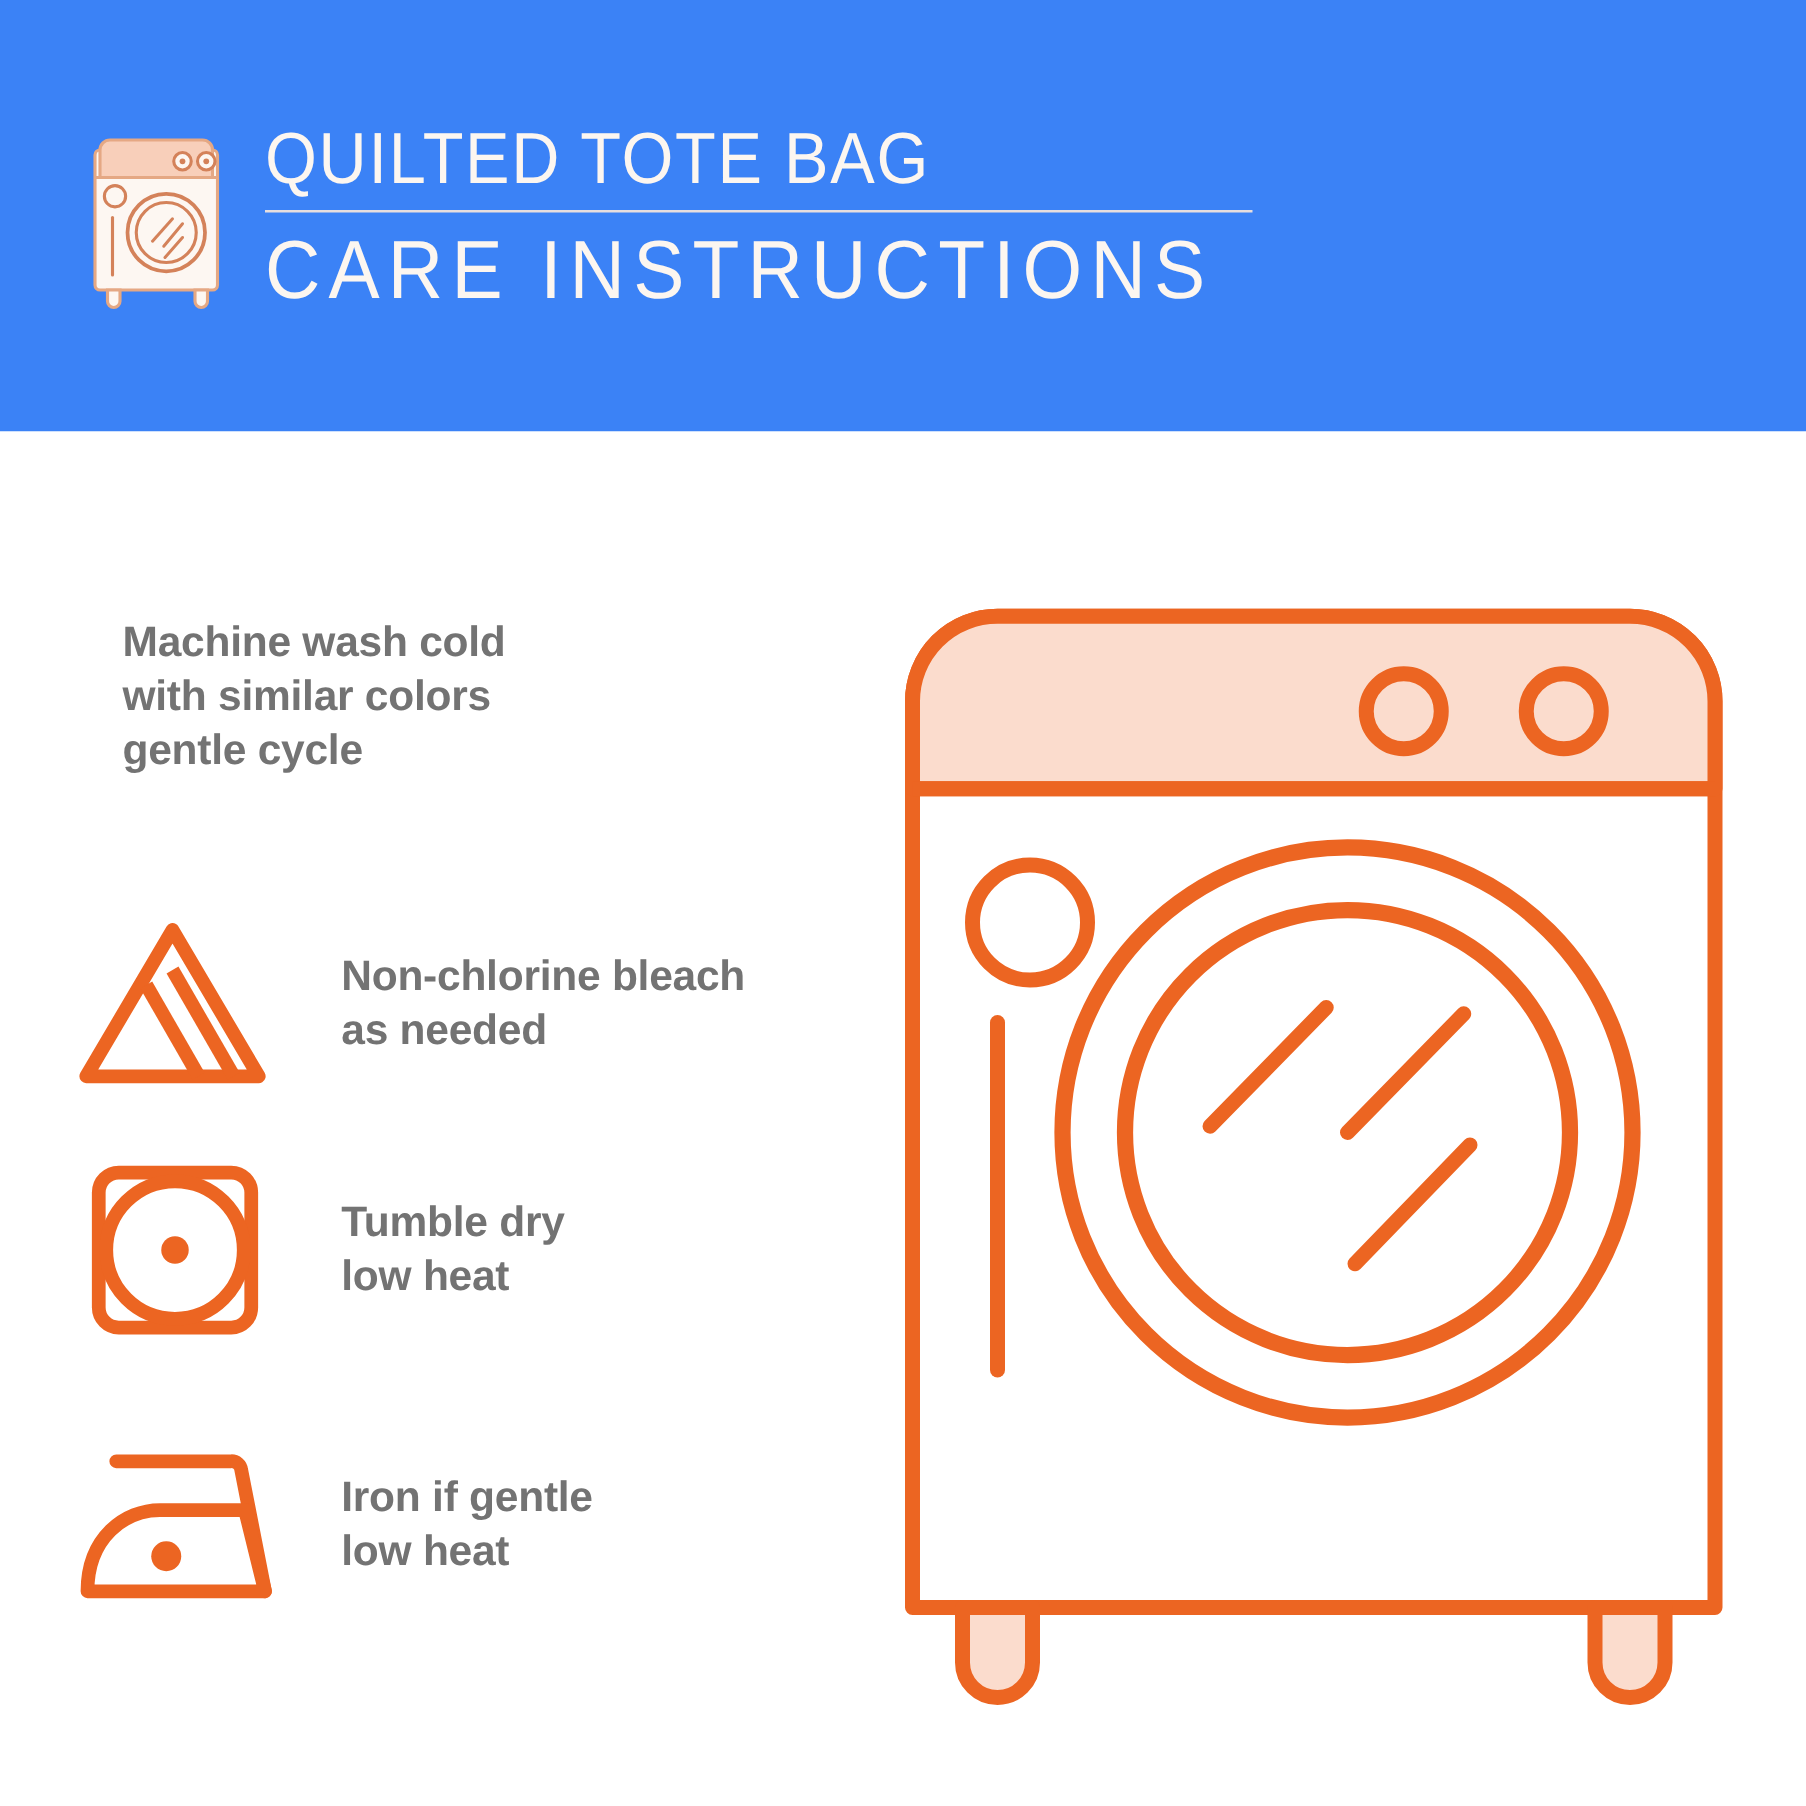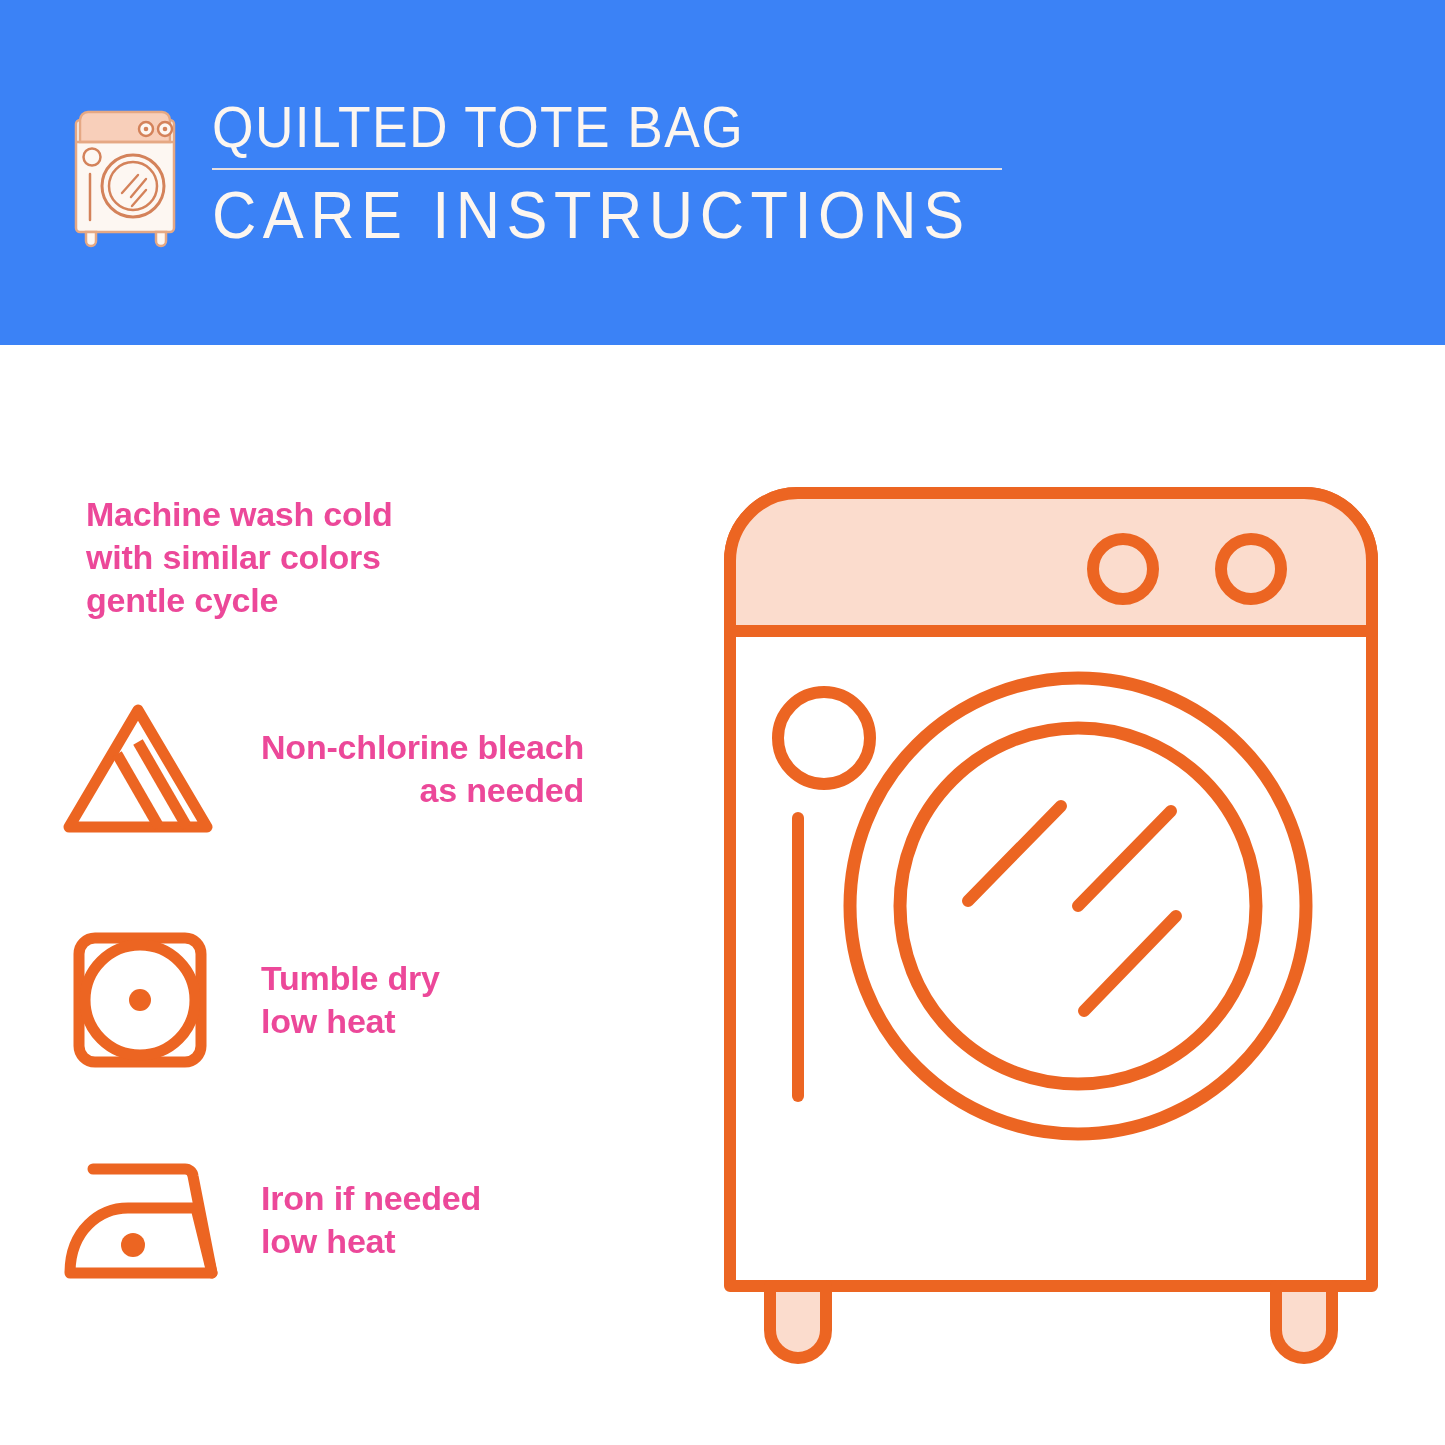--- a/index.html
+++ b/index.html
@@ -84,35 +84,35 @@
     height: 1100px;
   }
   .care-row {
     position: absolute;
     left: 62px;
     display: flex;
     align-items: center;
     width: 620px;
   }
   .care-row-0 { top: 148px; }
-  .care-row-1 { top: 349px; text-align: right; }
+  .care-row-1 { top: 383px; }
   .care-row-2 { top: 580px; }
   .care-row-3 { top: 800px; }
 
   .care-symbol {
     width: 175px;
     height: 150px;
     flex: 0 0 auto;
     display: flex;
     align-items: center;
     justify-content: center;
   }
   .care-text {
-    margin-left: 24px;
-    color: #ec4899;
+    margin-left: 36px;
+    color: #737373;
     font-family: "Liberation Sans", sans-serif;
     font-size: 34px;
     line-height: 43px;
     font-weight: 700;
     letter-spacing: -0.2px;
     white-space: pre-line;
   }
 
   
   .machine-wrap {
@@ -212,21 +212,21 @@
       <span class="care-symbol">
         <svg viewBox="0 0 175 150" width="175" height="150">
 
           <path d="M31 24 H123 a8 8 0 0 1 8 7 L150 128" fill="none" stroke="#EC6522" stroke-width="11" stroke-linecap="round" stroke-linejoin="round"></path>
 
           <path d="M8 128 C8 85 38 63 66 63 H134 L150 128 Z" fill="none" stroke="#EC6522" stroke-width="11" stroke-linejoin="round" stroke-linecap="round"></path>
 
           <circle cx="71" cy="100" r="12" fill="#EC6522"></circle>
         </svg>
       </span>
-      <span class="care-text">Iron if needed
+      <span class="care-text">Iron if gentle
 low heat</span>
     </div>
 
   </div>
 
   <div class="machine-wrap">
     <svg viewBox="0 0 690 910" width="690" height="910">
 
       <path d="M24 95 a68 68 0 0 1 68 -68 h506 a68 68 0 0 1 68 68 v725 h-642 z" fill="#FFFFFF" stroke="#EC6522" stroke-width="12" stroke-linejoin="round"></path>
 

